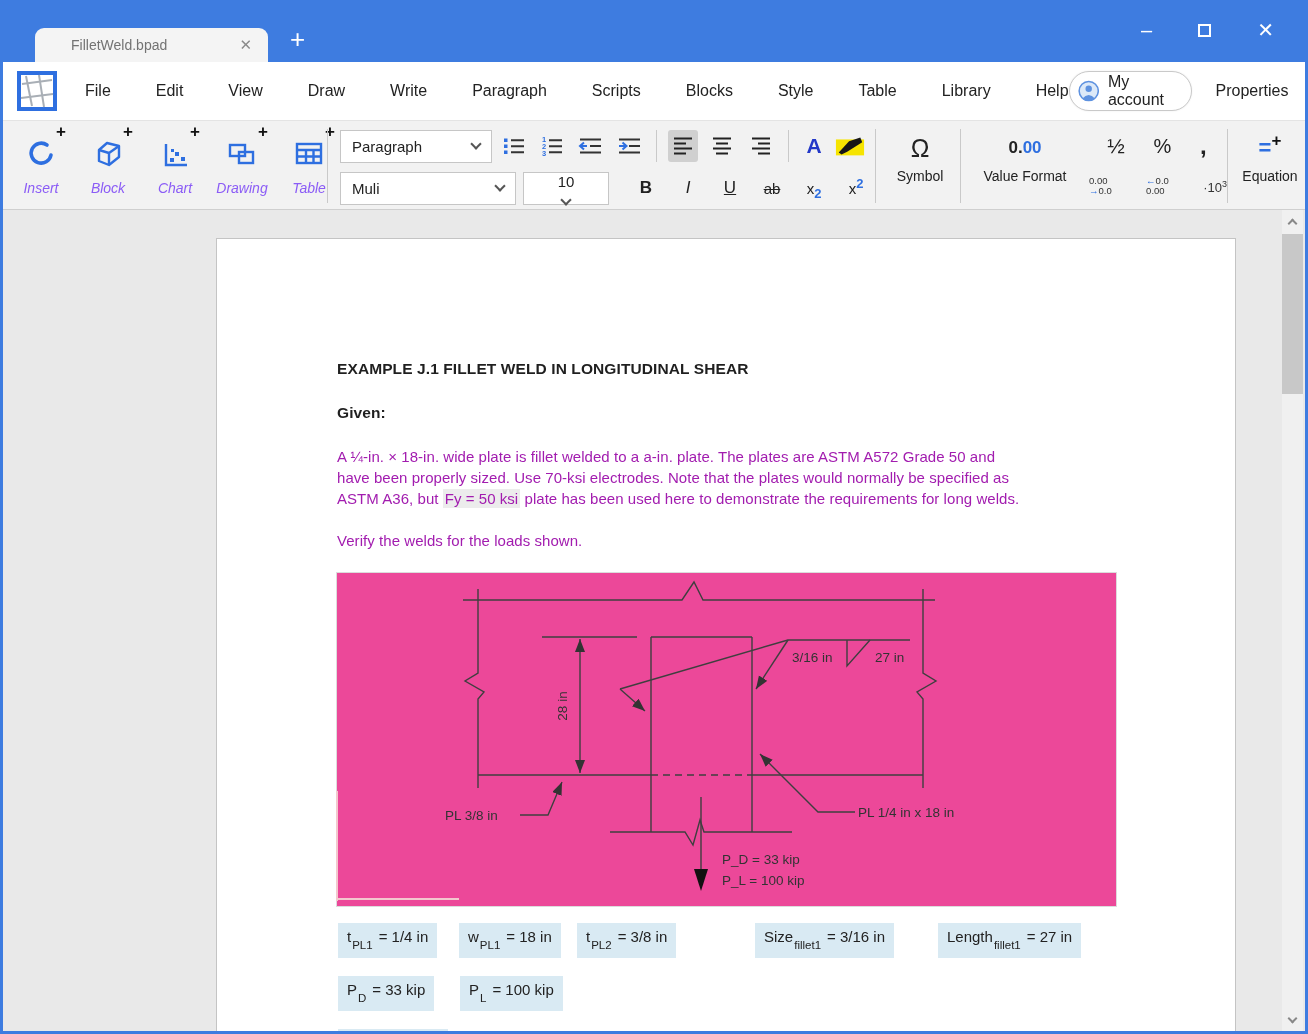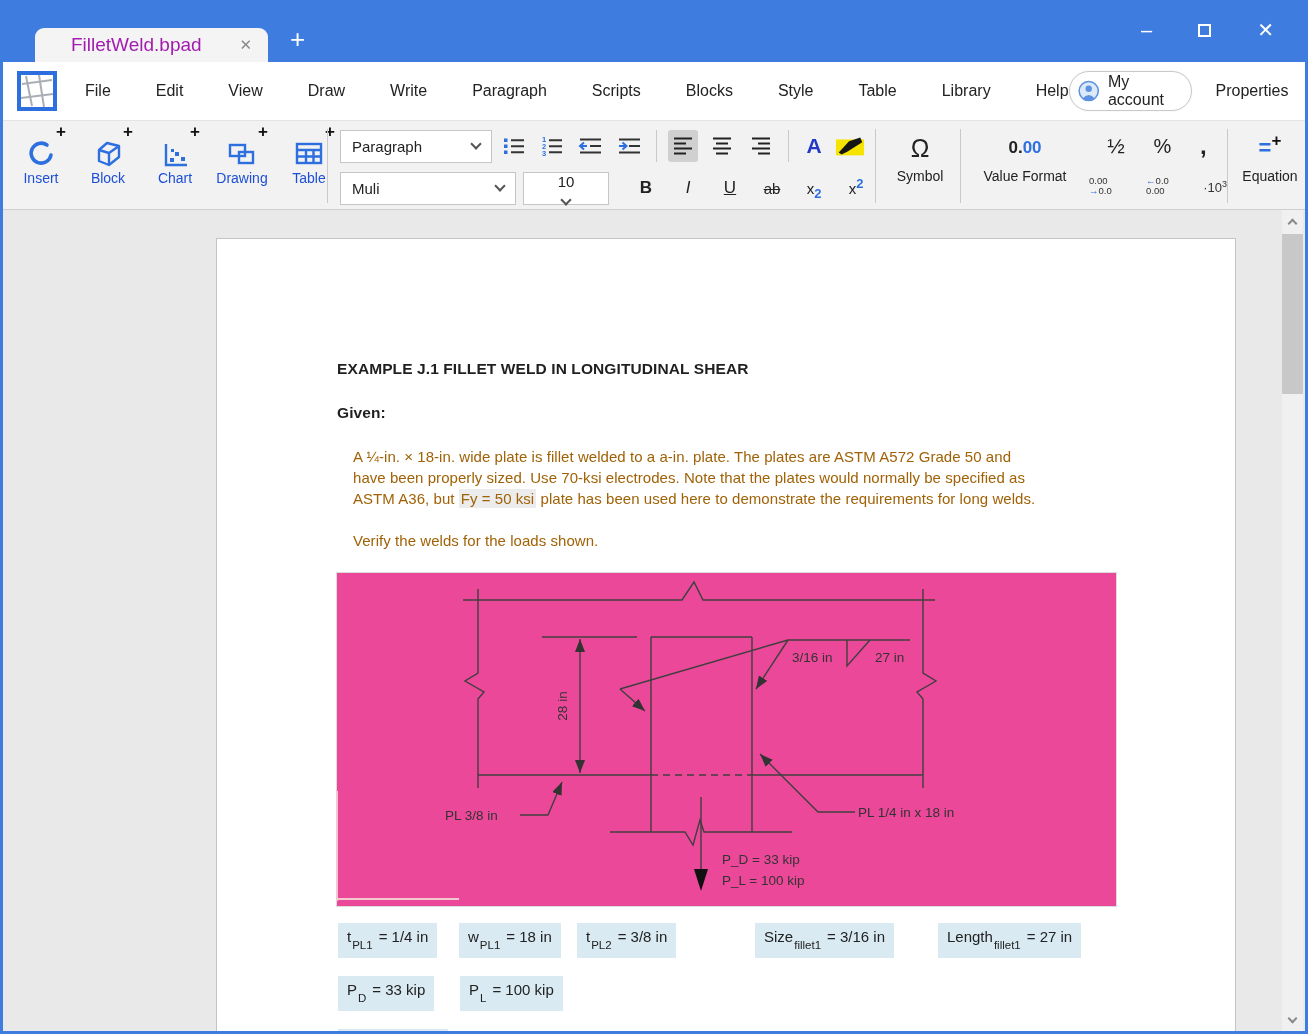--- a/index.html
+++ b/index.html
@@ -8,21 +8,21 @@
 
   
   .wb{position:absolute;background:#3E7CE0;z-index:50;}
   .wb-left{left:0;top:62px;width:3px;bottom:0;}
   .wb-right{right:0;top:62px;width:3px;bottom:0;}
   .wb-bottom{left:0;right:0;bottom:0;height:3px;}
 
   
   .titlebar{position:absolute;left:0;top:0;width:100%;height:62px;background:#3E7CE0;}
   .tab{position:absolute;left:35px;bottom:0;width:233px;height:34px;background:#F4F4F4;border-radius:9px 9px 0 0;display:flex;align-items:center;padding:0 12px 0 36px;}
-  .tab-label{font-size:19px;color:#a21caf;}
+  .tab-label{font-size:14px;color:#737373;}
   .tab-close{margin-left:auto;color:#8a8a8a;font-size:15px;cursor:pointer;padding:2px 4px;}
   .newtab{position:absolute;left:290px;top:26px;color:#fff;font-size:26px;font-weight:300;cursor:pointer;line-height:26px;}
   .win-controls{position:absolute;right:34px;top:18px;display:flex;gap:46px;align-items:center;}
   .win-controls span{color:#fff;cursor:pointer;display:inline-flex;align-items:center;justify-content:center;}
   .win-min{font-size:20px;}
   .maxbox{width:13px;height:13px;border:2px solid #fff;display:inline-block;}
   .win-close{font-size:20px;}
 
   
   .menubar{position:absolute;left:3px;right:3px;top:62px;height:58px;background:#fff;display:flex;align-items:center;}
@@ -33,21 +33,21 @@
   .account-pill span{font-size:16px;color:#222;}
   .menu-prop{font-size:16px;color:#222;margin:0 26px 0 24px;cursor:pointer;}
 
   
   .toolbar{position:absolute;left:3px;right:3px;top:120px;height:90px;background:#F2F2F2;border-top:1px solid #E4E4E4;border-bottom:1px solid #CFCFCF;}
   .tb-sep{position:absolute;width:1px;background:#C9C9C9;}
   .big-group{position:absolute;left:10px;top:7px;display:flex;gap:11px;}
   .big-btn{width:56px;display:flex;flex-direction:column;align-items:center;cursor:pointer;}
   .big-ico{position:relative;height:42px;display:flex;align-items:flex-end;}
   .plus{position:absolute;top:-3px;right:-9px;font-size:17px;font-weight:700;color:#111;line-height:14px;}
-  .big-label{font-size:14px;color:#1d4ed8;margin-top:0;}
+  .big-label{font-size:14px;color:#8b5cf6;margin-top:10px;font-style:italic;}
 
   .row1{position:absolute;left:337px;top:7px;height:36px;display:flex;align-items:center;}
   .row2{position:absolute;left:337px;top:49px;height:36px;display:flex;align-items:center;}
   .select{background:#fff;border:1px solid #C6C6C6;height:33px;display:flex;align-items:center;justify-content:space-between;padding:0 11px;font-size:15px;color:#222;cursor:pointer;}
   .chev{width:8px;height:8px;border-right:2px solid #555;border-bottom:2px solid #555;transform:rotate(45deg);margin-top:-4px;}
   .ibtn{width:30px;height:32px;display:flex;align-items:center;justify-content:center;cursor:pointer;border-radius:3px;flex:none;}
   .ibtn.sel{background:#D0D0D0;}
   .fmt{font-size:17px;color:#222;}
   .blue{color:#2E6FE0;}
   .rgroup{position:absolute;display:flex;flex-direction:column;align-items:center;cursor:pointer;}
@@ -62,21 +62,21 @@
   .sidebar{position:absolute;left:0;top:0;bottom:0;width:157px;background:#D2D2D2;}
   .side-item{position:relative;height:38px;display:flex;align-items:center;padding-left:13px;gap:10px;cursor:pointer;font-size:16.5px;color:#1e1e1e;}
   .side-item.active{background:#fff;}
   .side-item.active .goldbar{position:absolute;left:0;top:0;bottom:0;width:7px;background:#DFA63C;}
   .side-item:nth-child(2){background:#CDCDCD;}
 
   .content{position:absolute;left:157px;right:0;top:0;bottom:0;overflow:hidden;}
   .page{position:absolute;left:56px;top:28px;width:1020px;height:1400px;background:#fff;border:1px solid #C4C4C4;}
   .abs{position:absolute;}
   .h1{font-size:15.5px;font-weight:700;color:#1f1f1f;letter-spacing:.1px;}
-  .btxt{font-size:15px;color:#a16207;line-height:21px;letter-spacing:.05px;margin-left:16px;}
+  .btxt{font-size:15px;color:#a21caf;line-height:21px;letter-spacing:.05px;}
   .hl-gray{background:#ECECEC;padding:1px 2px;}
   .figure{border:1px solid #DCDCDC;background:#ec4899;}
   .pinkline{position:absolute;background:#F3C8CE;}
   .field{position:absolute;background:#D9EAF3;padding:5px 9px 13px 9px;font-size:15px;color:#222;white-space:nowrap;}
   .field .sub{font-size:11.5px;position:relative;top:7px;margin:15px 2px 0 1px;}
   .field .val{margin-left:4px;}
 
   
   .scrollbar{position:absolute;right:2px;top:0;bottom:0;width:21px;background:#F0F0F0;}
   .sb-btn{position:absolute;left:0;width:21px;height:22px;display:flex;align-items:center;justify-content:center;cursor:pointer;}

